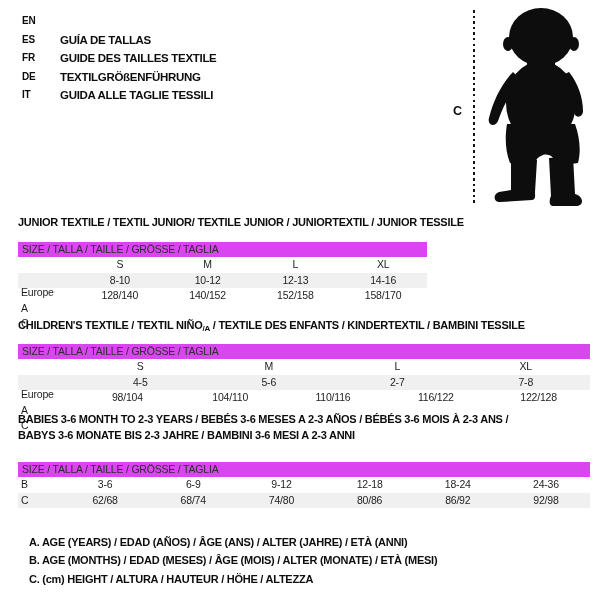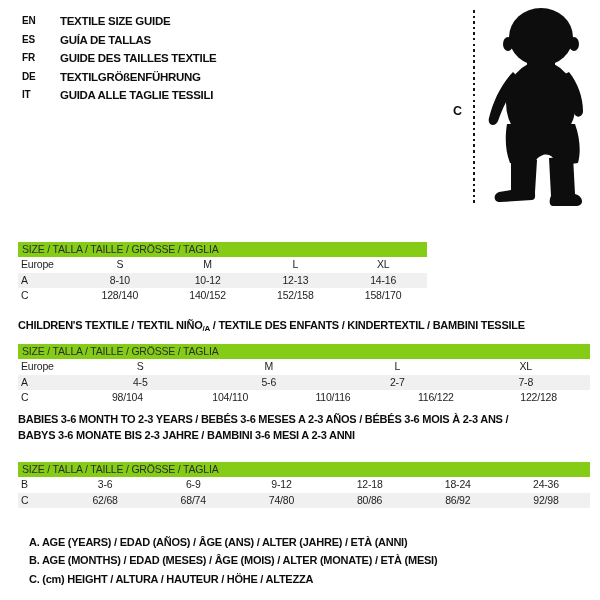--- a/index.html
+++ b/index.html
@@ -21,43 +21,42 @@
   .baby-svg{position:absolute;left:481px;top:6px;}
   
   .section-title{
     position:absolute;left:18px;font-weight:bold;font-size:11px;letter-spacing:-0.25px;
     color:#0c0c0c;white-space:nowrap;
   }
   .section-title.twoline{white-space:normal;line-height:16px;width:560px;}
   
   .size-table{position:absolute;left:18px;}
   .size-bar{
-    height:15px;line-height:15px;background:#84cc16;color:#2d2d2d;
+    height:15px;line-height:15px;background:#d946ef;color:#2d2d2d;
     font-size:10.5px;letter-spacing:-0.2px;padding-left:4px;
   }
   .trow{display:flex;height:15.5px;line-height:15.5px;font-size:10.5px;letter-spacing:-0.2px;color:#1d1d1d;}
   .trow.shaded{background:#f0f0f0;}
   .tlabel{padding-left:3px;}
-  .t-wide .tlabel{width:55px;}
+  .t-wide .tlabel{width:55px;margin-top:28px;}
   .t-narrow .tlabel{width:40px;}
   .tcell{flex:1;text-align:center;}
   .title-sub{font-size:8px;vertical-align:-2px;}
   
   .notes{position:absolute;left:18px;top:533px;}
   .note-line{height:18.3px;line-height:18.3px;font-weight:bold;font-size:11px;letter-spacing:-0.25px;color:#0d0d0d;white-space:nowrap;margin-left:11px;}
 </style>
 </head>
 <body>
 
 <div class="canvas">
 
   <div class="lang-list">
     <div class="lang-row">
       <span class="lang-code">EN</span>
-      <span class="lang-name">TEXTILE SIZE GUIDE</span>
     </div>
     <div class="lang-row">
       <span class="lang-code">ES</span>
       <span class="lang-name">GUÍA DE TALLAS</span>
     </div>
     <div class="lang-row">
       <span class="lang-code">FR</span>
       <span class="lang-name">GUIDE DES TAILLES TEXTILE</span>
     </div>
     <div class="lang-row">
@@ -80,20 +79,21 @@
       <rect x="46" y="50" width="28" height="14"></rect>
       <ellipse cx="60" cy="97" rx="35" ry="42"></ellipse>
       <path d="M32 66 C20 78 12 96 8 112 C6 119 14 122 17 115 C22 101 30 84 40 74 Z"></path>
       <path d="M88 66 C97 77 102 92 102 105 C102 112 93 113 93 105 C92 92 87 79 80 70 Z"></path>
       <path d="M26 118 L94 118 C99 132 100 146 97 157 L76 160 C75 152 68 147 62 149 C56 151 53 156 53 161 L29 157 C24 144 24 130 26 118 Z"></path>
       <path d="M30 150 L56 154 L54 186 C54 190 55 193 51 194 L19 196 C12 196 12 188 18 186 L30 184 Z"></path>
       <path d="M68 152 L92 150 L94 188 C102 190 104 199 96 200 L72 200 C68 200 68 194 70 190 Z"></path>
     </g>
   </svg>
 
+  <div class="section-title" style="top:216px;">JUNIOR TEXTILE / TEXTIL JUNIOR/ TEXTILE JUNIOR / JUNIORTEXTIL / JUNIOR TESSILE</div>
   <div class="size-table t-wide" style="top:242px;width:409px;">
     <div class="size-bar">SIZE / TALLA / TAILLE / GRÖSSE / TAGLIA</div>
     <div class="trow">
       <span class="tlabel">Europe</span>
       <span class="tcell">S</span>
       <span class="tcell">M</span>
       <span class="tcell">L</span>
       <span class="tcell">XL</span>
     </div>
     <div class="trow shaded">

